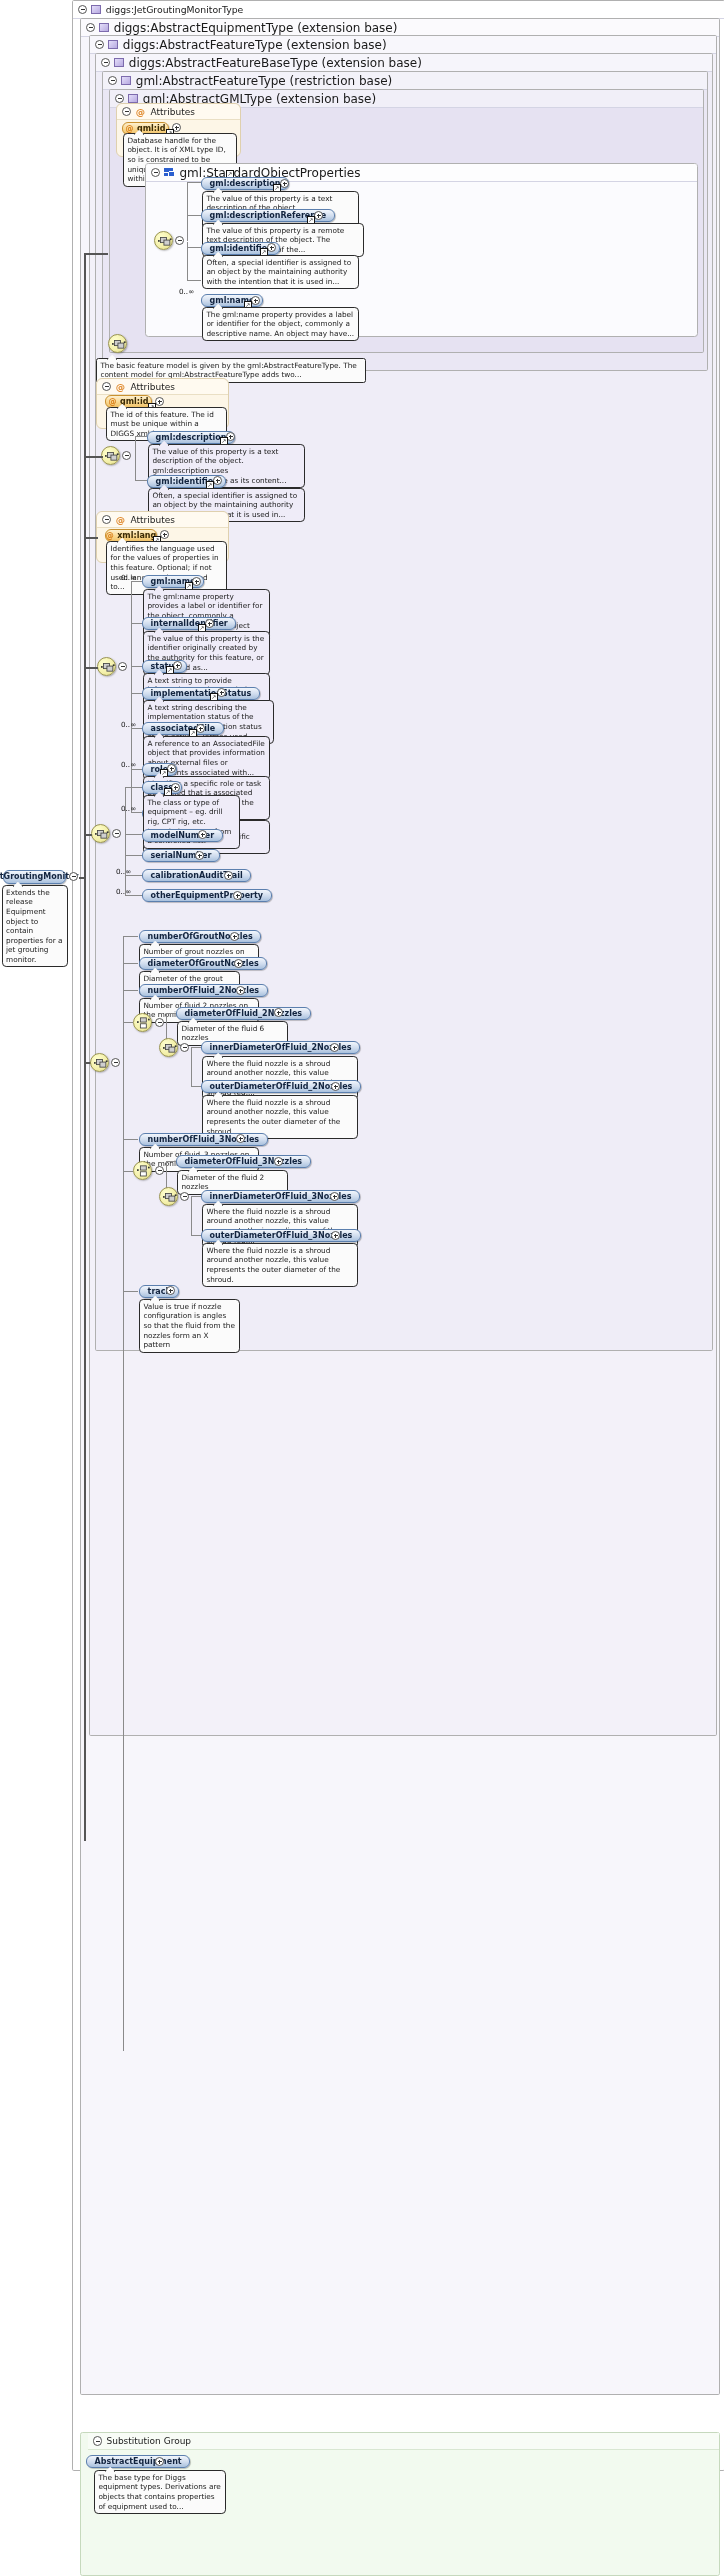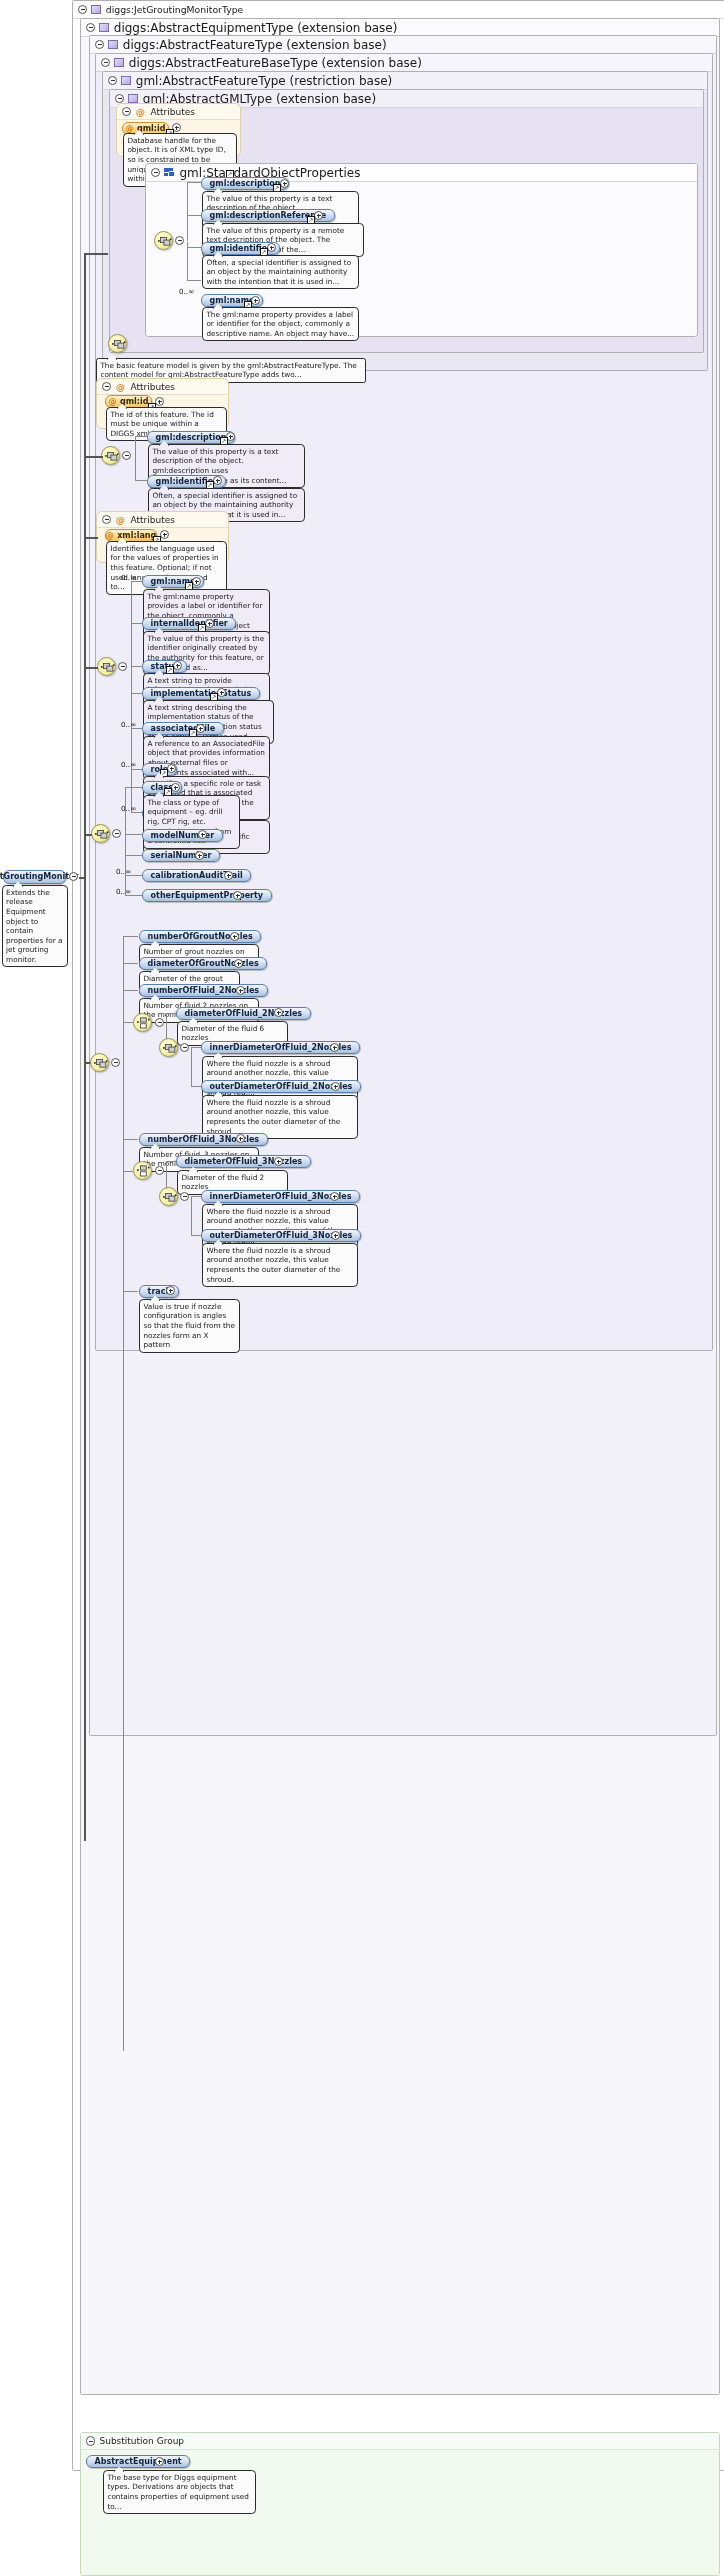--- a/index.html
+++ b/index.html
@@ -101,20 +101,21 @@
     border-bottom:0.8px solid #eadfc4;
     background:#fffaf0;
     border-radius:6px 6px 0 0;
   }
   
   .subpanel {
     position:absolute;
     background:#f2faef;
     border:0.8px solid #c6d9bd;
     border-radius:2.5px;
+    padding-left:7px;
   }
   .subpanel > .sp-hdr {
     height:17px; display:flex; align-items:center;
     padding-left:5px; font-size:9px; color:#222;
     border-bottom:0.8px solid #d9e7d2;
     background:#f8fcf6;
   }
 
   
   .pill {
@@ -679,16 +680,16 @@
     <div class="sp-hdr">
       <span class="toggle"></span>
       <span>Substitution Group</span>
     </div>
   </div>
   <div class="ln" style="left:99px; top:2461px; width:0.8px; height:0px;"></div>
   <div class="pill" style="left:86px; top:2455px;">
     <span>AbstractEquipment</span>
   </div>
   <div class="pin plus" style="left:155px; top:2457px;"></div>
-  <div class="doc" style="left:103px; top:2470px; width:153px;">The base type for Diggs equipment types. Derivations are objects that contains properties of equipment used to...</div>
+  <div class="doc" style="left:94px; top:2470px; width:132px;">The base type for Diggs equipment types. Derivations are objects that contains properties of equipment used to...</div>
 
 </div>
 
 
 </body></html>

